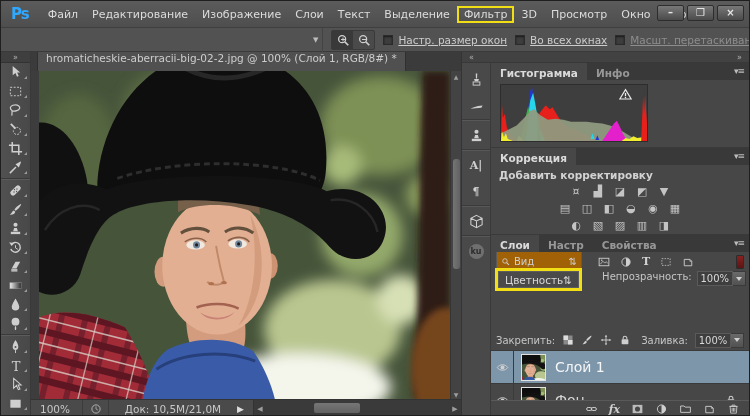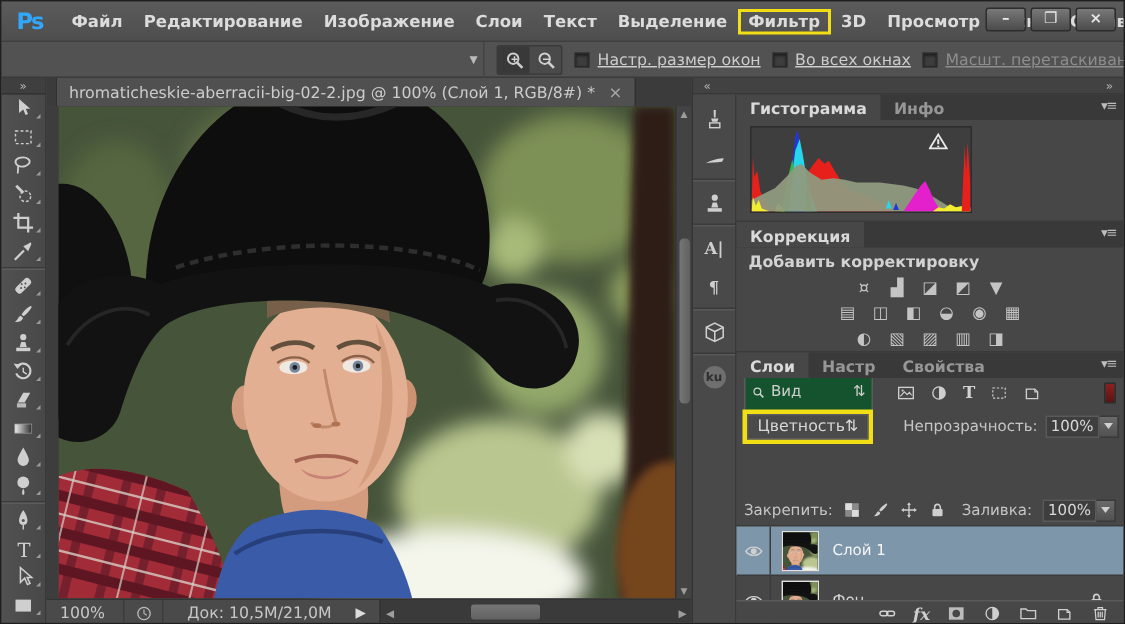--- a/index.html
+++ b/index.html
@@ -4,21 +4,21 @@
 <style>
   * { margin:0; padding:0; box-sizing:border-box; }
   body { background:#222; font-family:"DejaVu Sans", sans-serif; }
   .app { position:relative; width:750px; height:416px; background:#535353; color:#d6d6d6;
          font-size:11px; overflow:hidden; border:1px solid #1f1f1f; }
 
   
   .titlebar { height:27px; display:flex; align-items:center; padding:0 6px;
               background:linear-gradient(#5b5b5b,#4e4e4e); border-bottom:1px solid #3f3f3f; position:relative; }
   .ps-logo { color:#31a8ff; font-weight:bold; font-size:15px; margin:0 12px 0 4px; letter-spacing:-1px; }
-  .menu-item { padding:2px 7px; color:#dcdcdc; white-space:nowrap; cursor:default;font-weight:bold; }
+  .menu-item { padding:2px 7px; color:#dcdcdc; white-space:nowrap; cursor:default; }
   .menu-item.hl { border:2px solid #f2de14; padding:0 5px; }
   .win-controls { position:absolute; right:5px; top:4px; display:flex; gap:3px; }
   .win-btn { width:27px; height:16px; display:flex; align-items:center; justify-content:center;
              background:linear-gradient(#787878,#4b4b4b); border:1px solid #2d2d2d; border-radius:2px;
              color:#e6e6e6; font-size:10px; font-weight:bold; line-height:1; }
 
   
   .optionsbar { height:24px; display:flex; align-items:center; gap:8px; padding:0 6px;
                 background:#525252; border-bottom:1px solid #3a3a3a; }
   .tool-well { display:flex; align-items:center; gap:2px; padding:1px 4px; border-right:1px solid #444; }
@@ -43,21 +43,21 @@
   .tool svg { width:15px; height:15px; }
   .tool::after { content:""; position:absolute; right:3px; bottom:3px;
                  border-left:3px solid transparent; border-bottom:3px solid #9b9b9b; }
   .tool-sep { width:100%; height:0; border-top:1px solid #3a3a3a; border-bottom:1px solid #5c5c5c; margin:1px 0; }
 
   
   .doc-col { flex:1; min-width:0; display:flex; flex-direction:column; }
   .tabbar { height:19px; background:#3b3b3b; display:flex; align-items:stretch; }
   .doc-tab { background:#505050; border-left:1px solid #303030; border-right:1px solid #303030;
              padding:0 8px; display:flex; align-items:center; gap:9px; font-size:10.5px; color:#cccccc;
-             white-space:nowrap; margin-left:6px; }
+             white-space:nowrap; margin-left:6px;flex-direction:column; }
   .tab-close { color:#a8a8a8; font-size:11px; }
 
   .canvas-wrap { flex:1; display:flex; background:#3e3e3e; min-height:0; }
   .pasteboard { width:8px; background:#3d3d3d; }
   .canvas-svg { flex:1; height:100%; display:block; cursor:crosshair; }
   .v-scroll { width:11px; background:#434343; border-left:1px solid #343434; display:flex;
               flex-direction:column; align-items:center; font-size:6px; color:#9d9d9d; }
   .v-thumb { width:7px; height:110px; background:linear-gradient(90deg,#757575,#616161);
              border-radius:3px; margin-top:78px; }
   .v-arrow { height:10px; display:flex; align-items:center; }
@@ -105,31 +105,31 @@
 
   .adj-panel { background:#474747; border-top:1px solid #3a3a3a; }
   .adj-heading { padding:4px 8px 2px; font-weight:bold; color:#d2d2d2; font-size:10.5px; }
   .adj-row { display:flex; justify-content:center; gap:5px; padding:2px 0; }
   .adj-icon { width:17px; height:13px; display:flex; align-items:center; justify-content:center;
               color:#c4c4c4; font-size:11px; line-height:1; }
 
   .layers-panel { flex:1; background:#474747; border-top:1px solid #3a3a3a; display:flex;
                   flex-direction:column; min-height:0; }
   .filter-row { height:19px; display:flex; align-items:center; padding:2px 5px; gap:4px; }
-  .kind-select { width:86px; height:15px; background:#14532d; border:1px solid #5a5a5a;
+  .kind-select { width:86px; height:15px; background:#a16207; border:1px solid #5a5a5a;
                  display:flex; align-items:center; gap:4px; padding:12px 4px; font-size:10px; color:#cfcfcf; }
   .kind-select svg { width:9px; height:9px; }
   .kind-select .combo-arrows { margin-left:auto; }
   .filter-icons { display:flex; gap:10px; margin-left:12px; color:#d2d2d2; font-size:11px; align-items:center; }
   .filter-icons svg { width:12px; height:12px; }
   .t-glyph { font-family:"DejaVu Serif", serif; font-weight:bold; font-size:11px; }
   .filter-switch { margin-left:auto; width:8px; height:14px; background:linear-gradient(#8a2020,#5c1414);
                    border:1px solid #2c2c2c; border-radius:1px; }
 
-  .blend-row { height:26px; display:flex; align-items:center; padding:0 5px; gap:5px; }
+  .blend-row { height:26px; display:flex; align-items:flex-start; padding:0 5px; gap:5px; }
   .blend-select { width:140px; height:17px; background:#4a4a4a; border:1px solid #5d5d5d;
                   box-shadow:0 0 0 3px #f2de14; display:flex; align-items:center; justify-content:space-between;
                   padding:0 6px; font-size:10.5px; color:#d8d8d8; margin-left:2px; }
   .small-label { font-size:10px; color:#c6c6c6; white-space:nowrap; }
   .val-group { display:flex; align-items:center; }
   .val-box { width:36px; height:15px; background:#3e3e3e; border:1px solid #5a5a5a; color:#d8d8d8;
              font-size:10px; display:flex; align-items:center; justify-content:center; }
   .val-drop { width:13px; height:15px; background:linear-gradient(#6a6a6a,#515151); border:1px solid #3a3a3a;
               border-left:none; display:flex; align-items:center; justify-content:center; }
   .val-drop::after { content:""; border-left:3px solid transparent; border-right:3px solid transparent;
@@ -141,21 +141,21 @@
   .lock-row .small-label.fill { margin-left:auto; }
 
   .layer-list { flex:1; background:#454545; border-top:1px solid #3a3a3a; min-height:0; }
   .layer-row { height:33px; display:flex; align-items:center; background:#474747; border-bottom:1px solid #3a3a3a; }
   .layer-row.selected { background:#7e96aa; color:#f4f6f8; }
   .eye-cell { width:23px; align-self:stretch; border-right:1px solid #3b3b3b; display:flex;
               align-items:center; justify-content:center; }
   .eye-cell svg { width:13px; height:13px; }
   .layer-thumb { width:25px; height:27px; margin:0 9px 0 7px; border:1px solid #e2e2e2; background:#151515; }
   .layer-thumb svg { width:100%; height:100%; display:block; }
-  .layer-name { font-size:10px; }
+  .layer-name { font-size:14px; }
   .layer-lock { margin-left:auto; margin-right:12px; width:12px; height:12px; }
 
   .layers-bottom { height:17px; background:#474747; border-top:1px solid #5a5a5a; display:flex;
                    align-items:center; justify-content:flex-end; gap:11px; padding:0 9px; }
   .layers-bottom svg { width:13px; height:12px; }
   .fx-glyph { font-style:italic; font-weight:bold; font-size:11px; color:#cfcfcf;
               font-family:"DejaVu Serif", serif; }
 </style>
 </head>
 <body>

